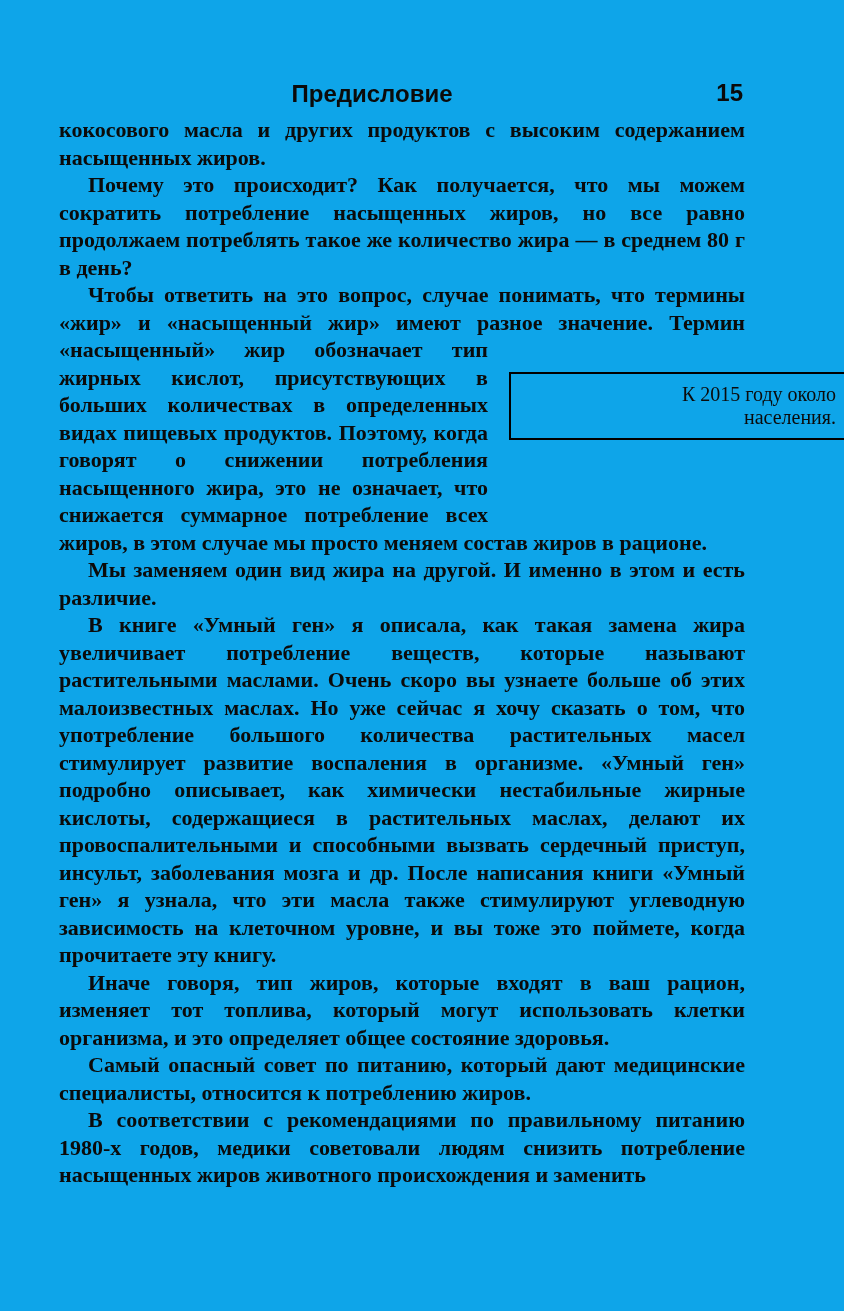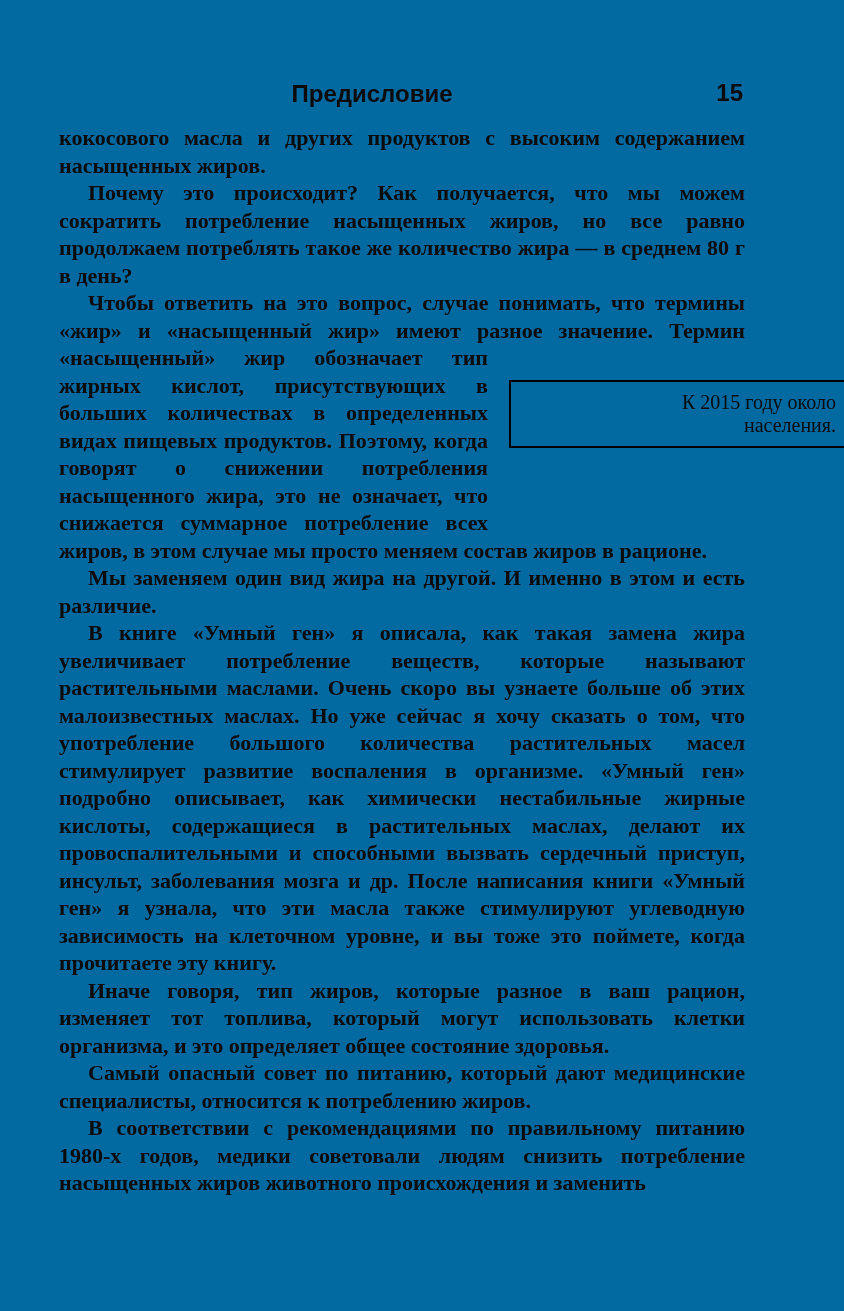--- a/index.html
+++ b/index.html
@@ -4,21 +4,21 @@
 <style>
   html, body {
     margin: 0;
     padding: 0;
     background: #ffffff;
   }
   .page {
     position: relative;
     width: 844px;
     height: 1311px;
-    background: #0369a1;
+    background: #0ea5e9;
     overflow: hidden;
     color: #0b0b0b;
   }
   
   .running-head {
     position: absolute;
     left: 59px;
     top: 80px;
     width: 686px;
     height: 28px;
@@ -35,21 +35,21 @@
   }
   .folio {
     position: absolute;
     right: 2px;
     top: -1px;
   }
   
   .body-text {
     position: absolute;
     left: 59px;
-    top: 124px;
+    top: 116px;
     width: 686px;
     font-family: "Liberation Serif", serif;
     font-weight: 700;
     font-size: 22px;
     line-height: 27.5px;
     text-align: justify;
     hyphens: auto;
     -webkit-hyphens: auto;
   }
   p.para {
@@ -99,18 +99,18 @@
     <p class="para cont">кокосового масла и других продуктов с высоким содержанием насыщенных жиров.</p>
     <p class="para">Почему это происходит? Как получается, что мы можем сократить потребление насыщенных жиров, но все равно продолжаем потреблять такое же количество жира — в среднем 80 г в день?</p>
     <p class="para"><span>Чтобы ответить на это вопрос, случае понимать, что термины «жир» и «насыщенный жир» имеют разное значение. </span><span class="callout-cut">
           <span class="callout-box">
             <span class="callout-line">К 2015 году около</span>
             <span class="callout-line">населения.</span>
           </span>
         </span><span>Термин «насыщенный» жир обозначает тип жирных кислот, присутствующих в больших количествах в определенных видах пищевых продуктов. Поэтому, когда говорят о снижении потребления насыщенного жира, это не означает, что снижается суммарное потребление всех жиров, в этом случае мы просто меняем состав жиров в рационе.</span></p>
     <p class="para">Мы заменяем один вид жира на другой. И именно в этом и есть различие.</p>
     <p class="para">В книге «Умный ген» я описала, как такая замена жира увеличивает потребление веществ, которые называют растительными маслами. Очень скоро вы узнаете больше об этих малоизвестных маслах. Но уже сейчас я хочу сказать о том, что употребление большого количества растительных масел стимулирует развитие воспаления в организме. «Умный ген» подробно описывает, как химически нестабильные жирные кислоты, содержащиеся в растительных маслах, делают их провоспалительными и способными вызвать сердечный приступ, инсульт, заболевания мозга и др. После написания книги «Умный ген» я узнала, что эти масла также стимулируют углеводную зависимость на клеточном уровне, и вы тоже это поймете, когда прочитаете эту книгу.</p>
-    <p class="para">Иначе говоря, тип жиров, которые разное в ваш рацион, изменяет тот топлива, который могут использовать клетки организма, и это определяет общее состояние здоровья.</p>
+    <p class="para">Иначе говоря, тип жиров, которые входят в ваш рацион, изменяет тот топлива, который могут использовать клетки организма, и это определяет общее состояние здоровья.</p>
     <p class="para">Самый опасный совет по питанию, который дают медицинские специалисты, относится к потреблению жиров.</p>
     <p class="para">В соответствии с рекомендациями по правильному питанию 1980-х годов, медики советовали людям снизить потребление насыщенных жиров животного происхождения и заменить</p>
   </div>
 
 </div>
 
 </body></html>

